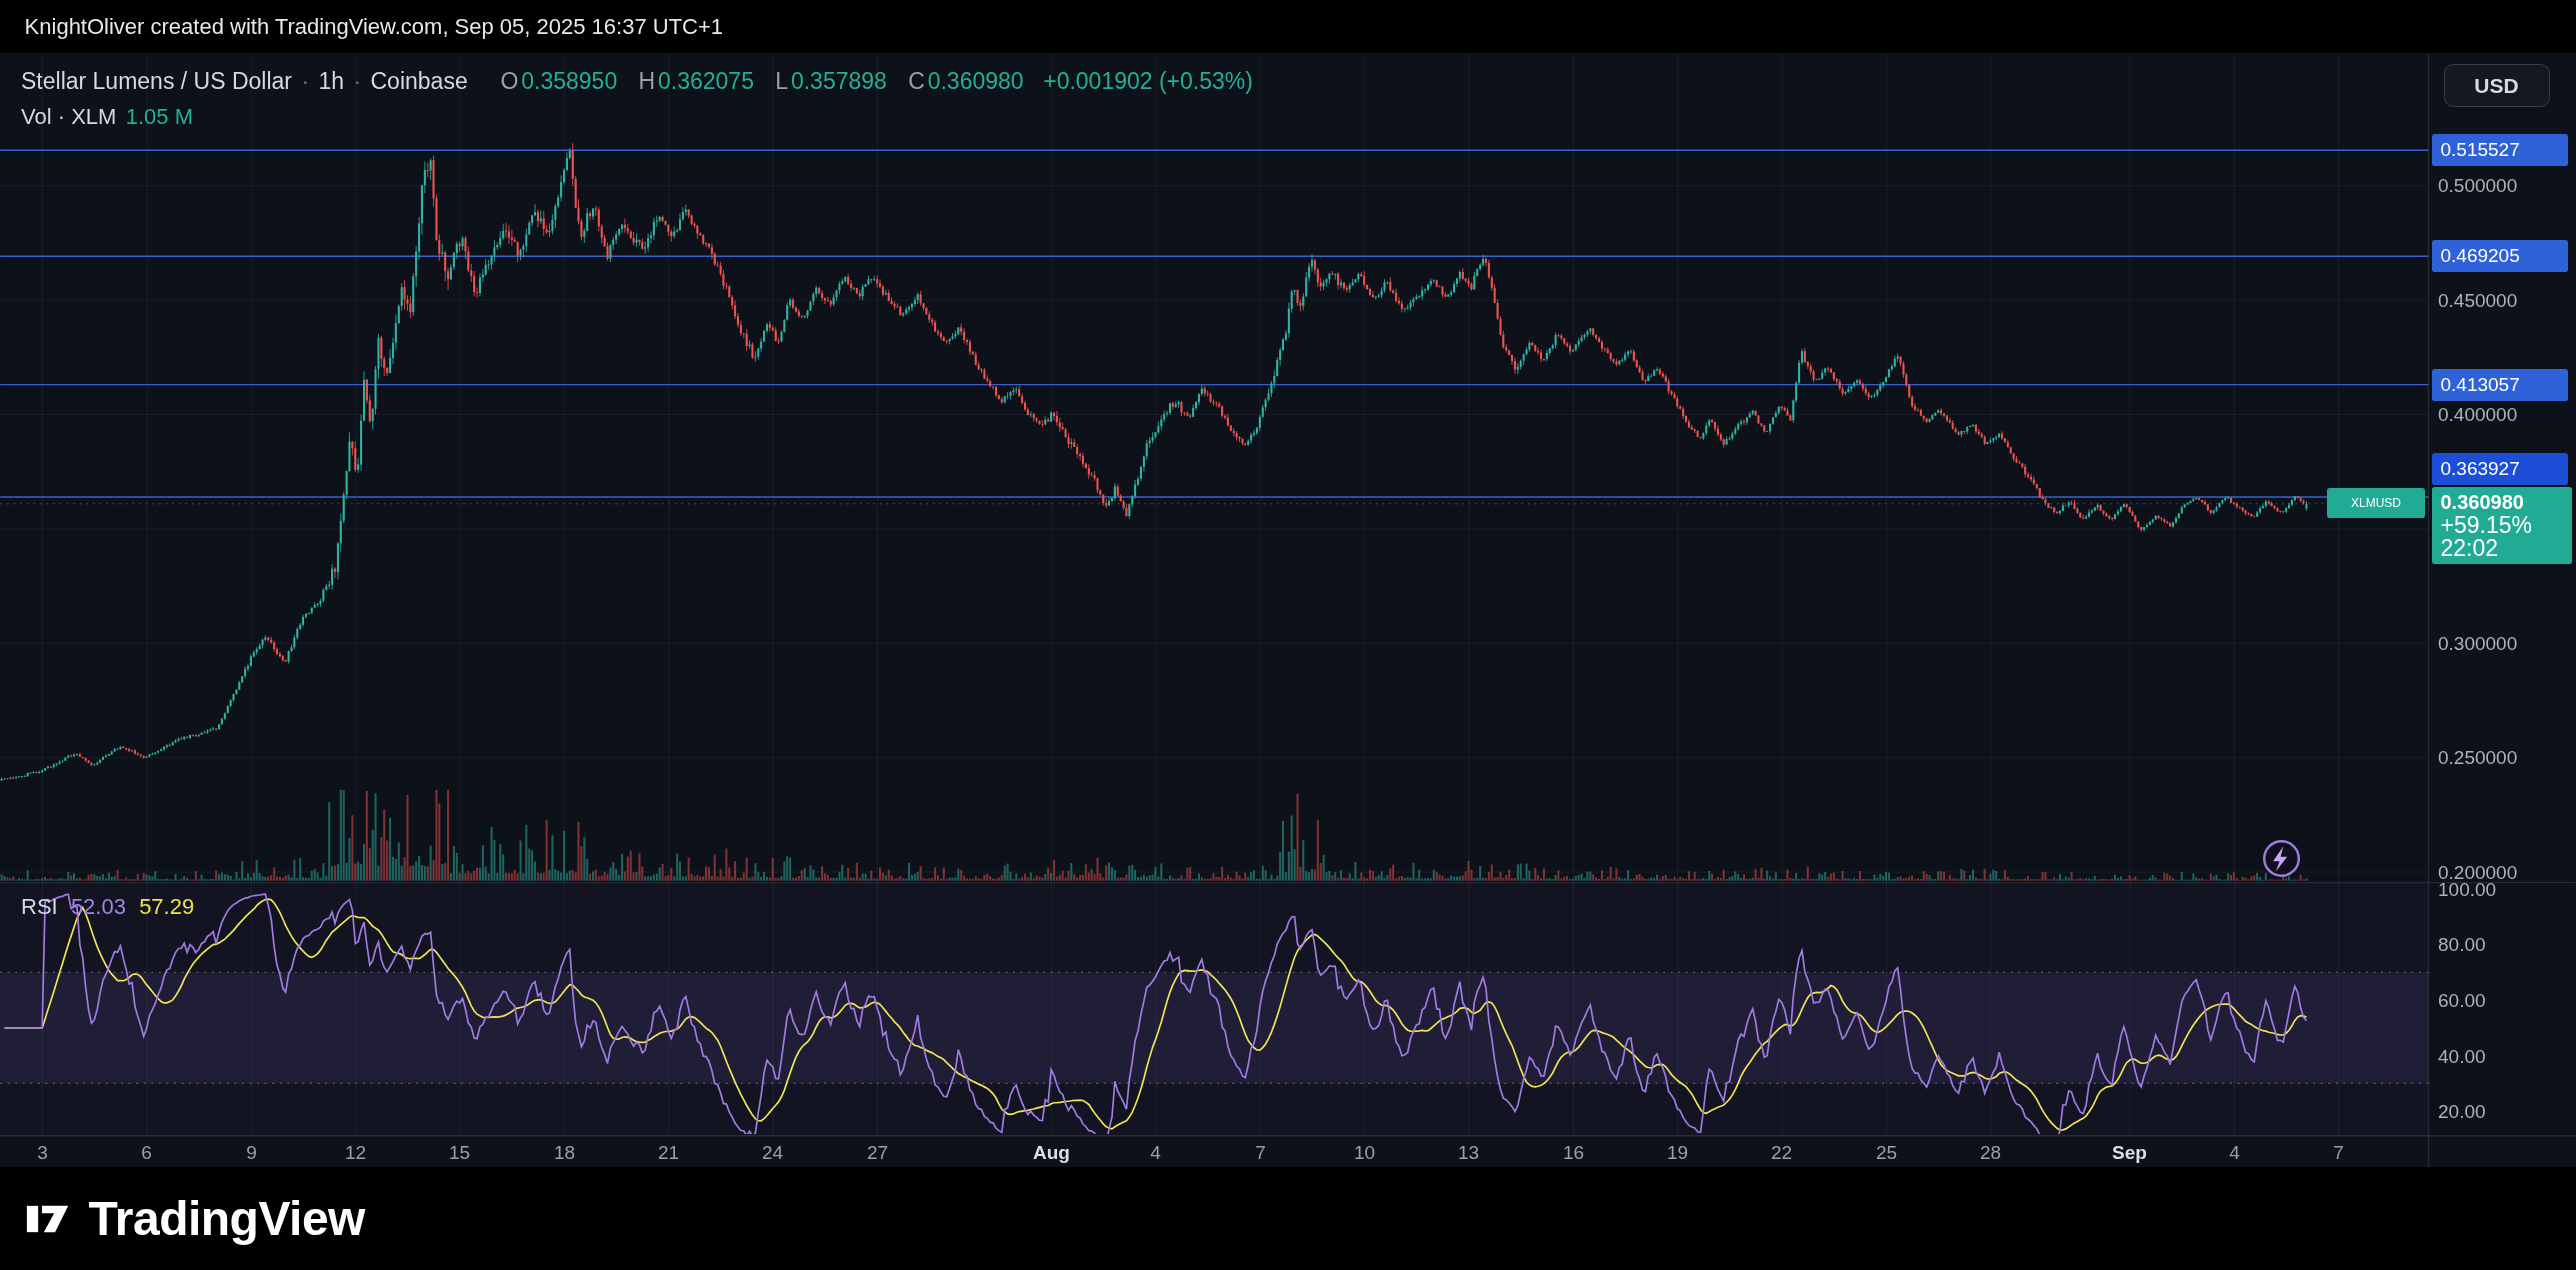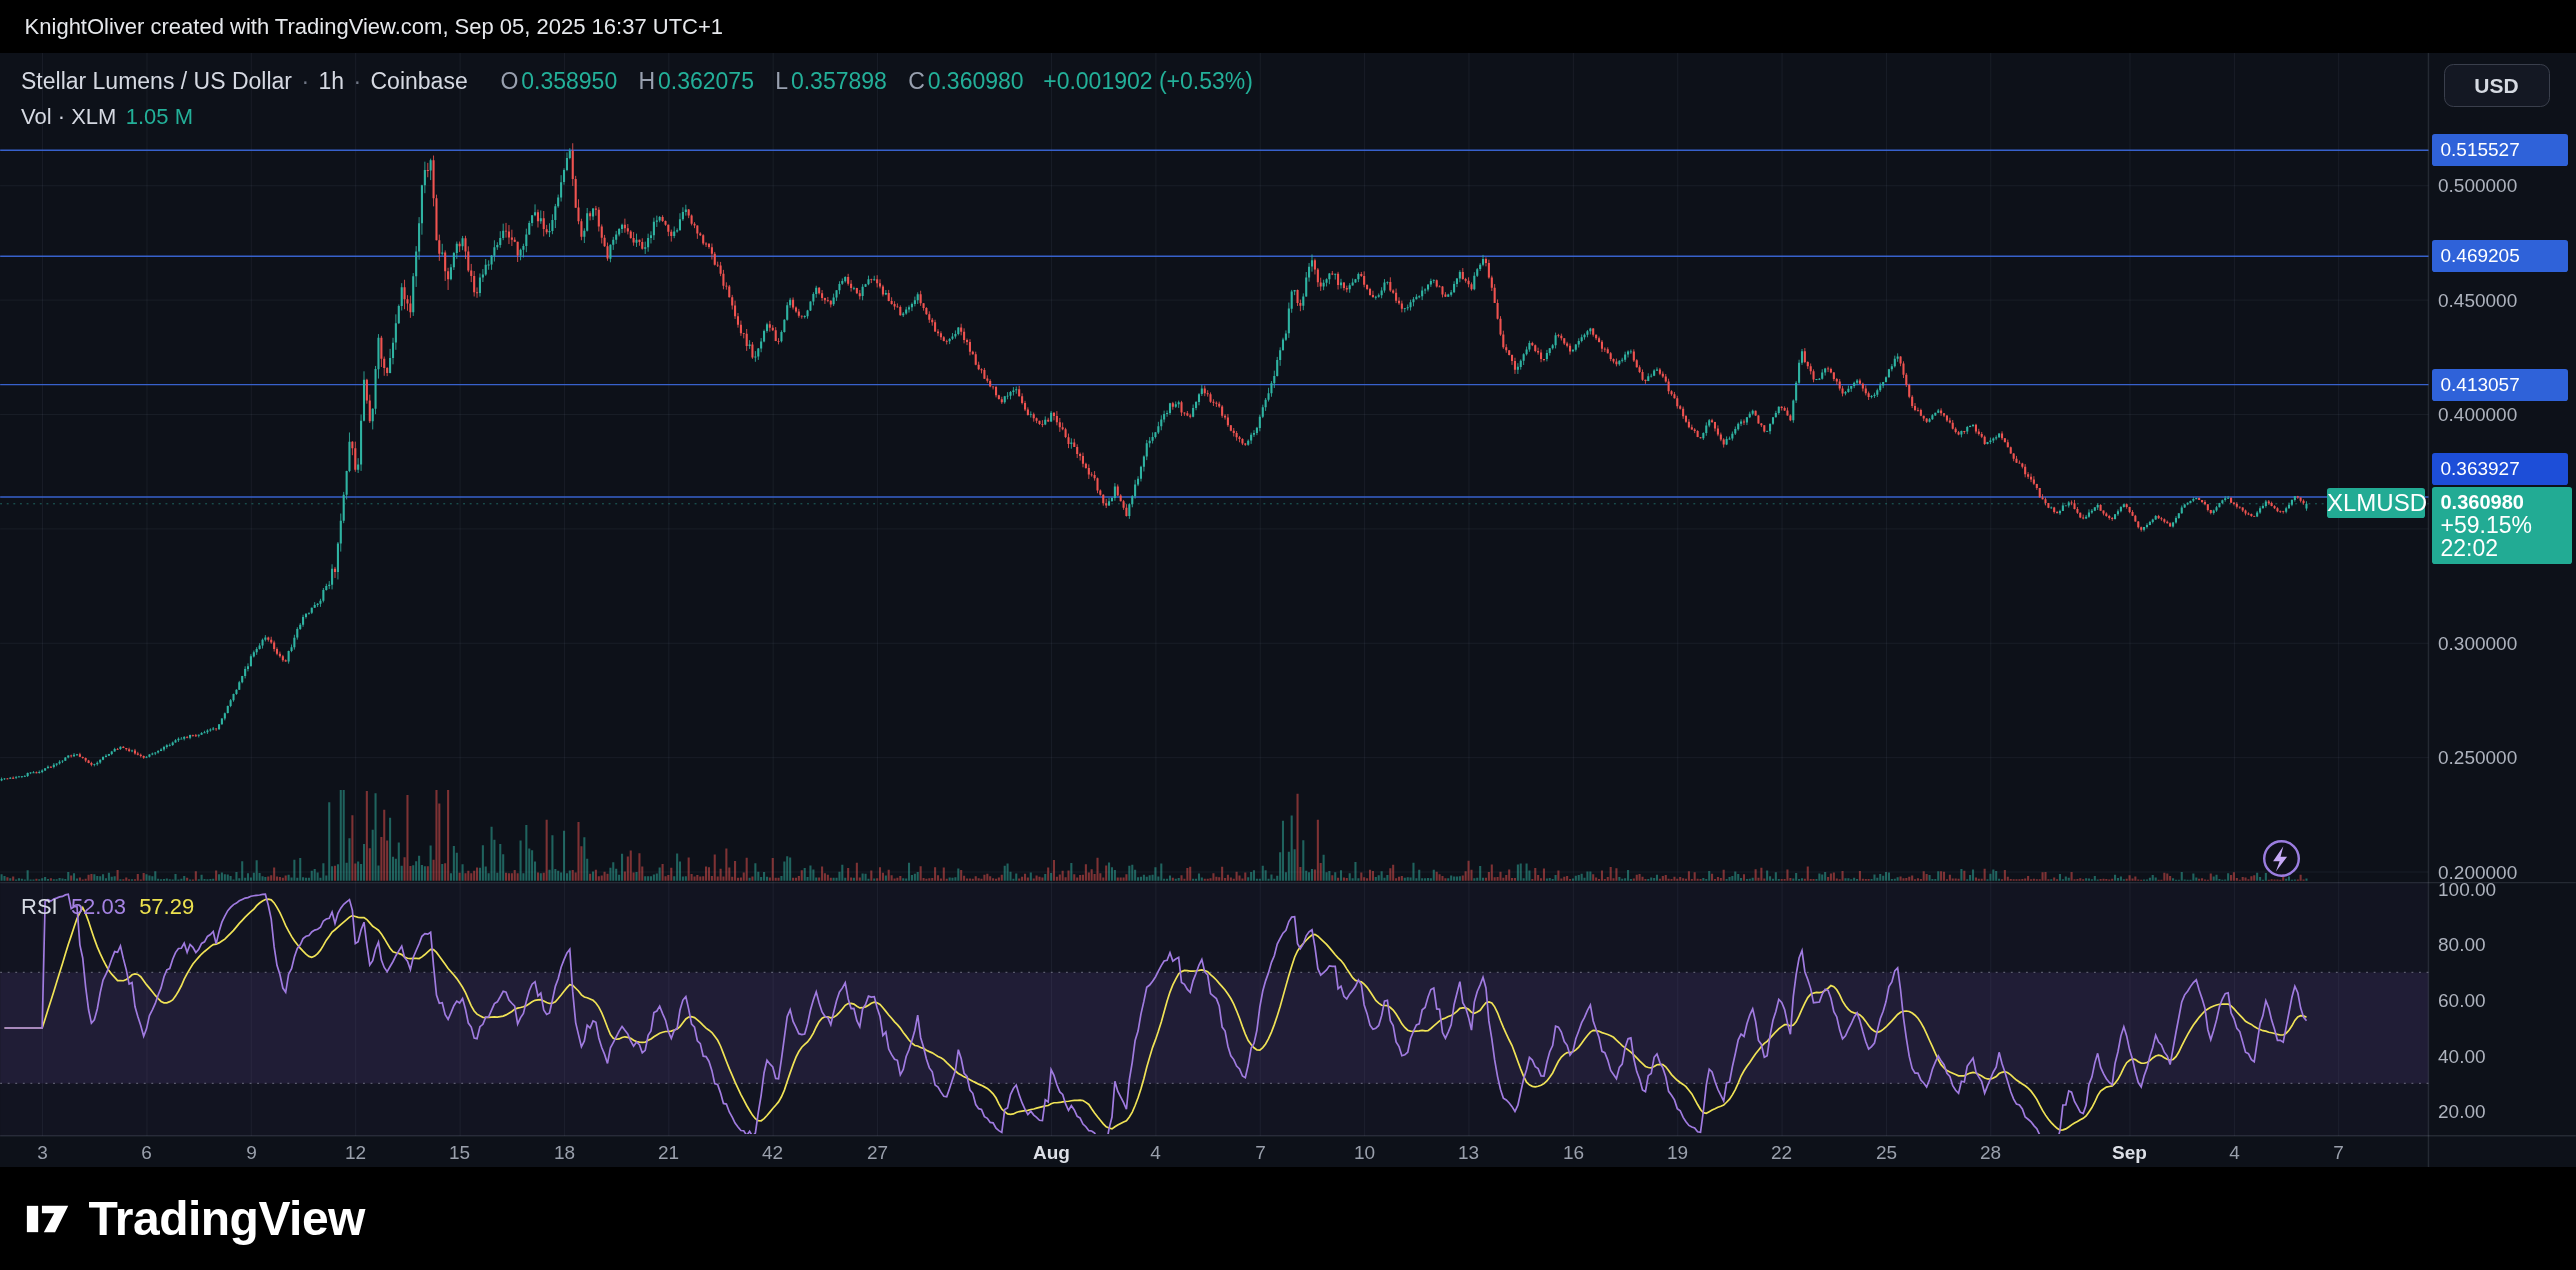--- a/index.html
+++ b/index.html
@@ -26,21 +26,21 @@
     font-size:21px;font-weight:600;display:flex;align-items:center;justify-content:center;cursor:pointer;}
   #price-axis,#time-axis{position:absolute;left:0;top:0;width:2576px;height:1114px;pointer-events:none;}
   .axlab{position:absolute;left:2438px;font-size:19px;color:#adb2bd;height:23px;line-height:23px;}
   .badge{position:absolute;left:2432px;width:136px;height:32px;line-height:32px;
     padding-left:8.5px;border-radius:2.8px;color:#fff;font-size:19px;}
   .lastbox{position:absolute;left:2432px;width:140px;border-radius:2.8px;color:#fff;
     padding:2.8px 0 3.8px 8.5px;}
   .lastbox .r1{font-size:20px;font-weight:700;line-height:24.6px;}
   .lastbox .r2,.lastbox .r3{font-size:23px;line-height:23px;}
   .symtag{position:absolute;left:2327px;width:98px;height:30px;line-height:30px;
-    text-align:center;border-radius:2.8px;color:#fff;font-size:24px;}
+    text-align:center;border-radius:2.8px;color:#fff;font-size:12px;}
   .timelab{position:absolute;top:1089px;width:45px;text-align:center;font-size:19px;color:#9aa0ac;}
   .timelab.month{color:#dcdfe6;font-weight:700;}
   .boost{position:absolute;left:2260px;top:784px;}
   .footer{height:103px;background:#000;display:flex;align-items:center;padding-left:24.6px;gap:17px;}
   .brand{color:#fff;font-size:48px;font-weight:700;letter-spacing:-0.5px;}
 </style>
 </head>
 <body>
 
 <div class="topbar">
@@ -159,21 +159,21 @@
       <div class="badge" style="top: 400px; background: #1d4ed8;">0.363927</div>
     </div>
   <div id="time-axis">
       <div class="timelab" style="left: 20px;">3</div>
       <div class="timelab" style="left: 124px;">6</div>
       <div class="timelab" style="left: 229px;">9</div>
       <div class="timelab" style="left: 333px;">12</div>
       <div class="timelab" style="left: 437px;">15</div>
       <div class="timelab" style="left: 542px;">18</div>
       <div class="timelab" style="left: 646px;">21</div>
-      <div class="timelab" style="left: 750px;">42</div>
+      <div class="timelab" style="left: 750px;">24</div>
       <div class="timelab" style="left: 855px;">27</div>
       <div class="timelab month" style="left: 1029px;">Aug</div>
       <div class="timelab" style="left: 1133px;">4</div>
       <div class="timelab" style="left: 1238px;">7</div>
       <div class="timelab" style="left: 1342px;">10</div>
       <div class="timelab" style="left: 1446px;">13</div>
       <div class="timelab" style="left: 1551px;">16</div>
       <div class="timelab" style="left: 1655px;">19</div>
       <div class="timelab" style="left: 1759px;">22</div>
       <div class="timelab" style="left: 1864px;">25</div>

